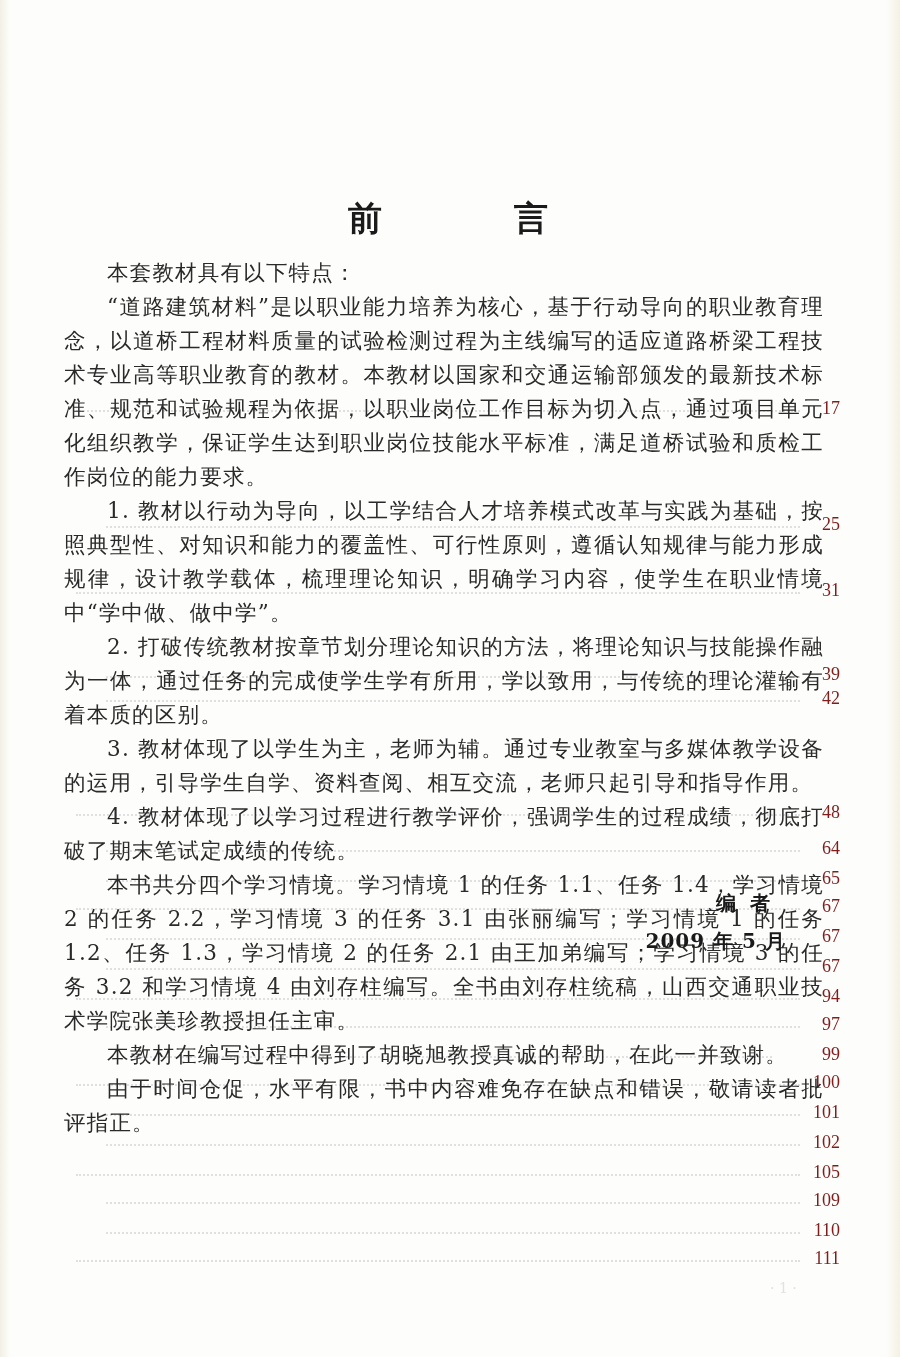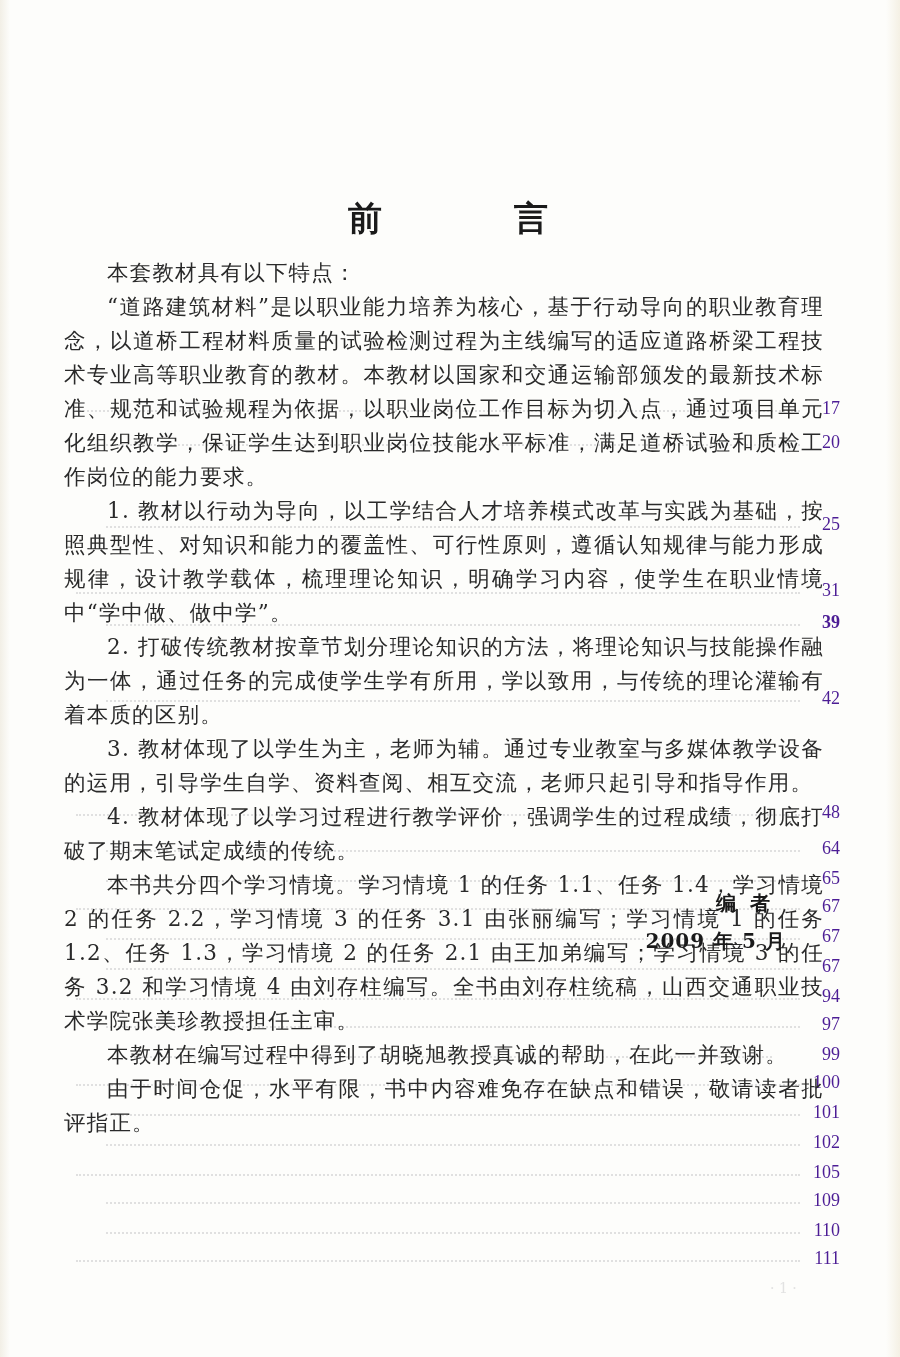--- a/index.html
+++ b/index.html
@@ -19,21 +19,21 @@
   }
   
   .bleed { position: absolute; left: 40px; top: 0; width: 800px; height: 1357px; }
   .bleed-row {
     position: absolute; left: 0; width: 800px; height: 24px;
     display: flex; align-items: center; color: #d6d6d6; font-size: 16px;
     font-family: "Liberation Serif", serif;
   }
   .bleed-row .b-label { white-space: nowrap; padding-right: 6px; color: #dcdcdc; }
   .bleed-row .b-dots { flex: 1; border-bottom: 2px dotted #e0e0e0; height: 0; margin-top: 6px; }
-  .bleed-row .b-num { width: 40px; text-align: right; color: #4c1d95; font-size: 18px; }
+  .bleed-row .b-num { width: 40px; text-align: right; color: #7f1d1d; font-size: 18px; }
 
   .page { position: absolute; left: 64px; top: 0; width: 760px; }
   .title {
     position: absolute; left: 284px; top: 196px; width: 200px;
     display: flex; justify-content: space-between;
     font-size: 34px; font-weight: bold; color: #1a1a1a;
     font-family: "DejaVu Serif", serif;
   }
   .body-text {
     position: absolute; left: 0; top: 256px; width: 760px;
@@ -56,36 +56,31 @@
 
 <div class="left-shade"></div>
 <div class="right-shade"></div>
 
 <div class="bleed" id="bleed">
     <div class="bleed-row" style="top: 396px; padding-left: 30px; box-sizing: border-box;">
       <span class="b-label"></span>
       <span class="b-dots"></span>
       <span class="b-num">17</span>
     </div>
-    <div class="bleed-row" style="top: 430px; padding-left: 60px; box-sizing: border-box;">
-      <span class="b-label"></span>
-      <span class="b-dots"></span>
-      <span class="b-num">20</span>
-    </div>
     <div class="bleed-row" style="top: 512px; padding-left: 60px; box-sizing: border-box;">
       <span class="b-label"></span>
       <span class="b-dots"></span>
       <span class="b-num">25</span>
     </div>
     <div class="bleed-row" style="top: 578px; padding-left: 30px; box-sizing: border-box;">
       <span class="b-label"></span>
       <span class="b-dots"></span>
       <span class="b-num">31</span>
     </div>
-    <div class="bleed-row" style="top: 610px; padding-left: 60px; box-sizing: border-box; font-weight: bold;">
+    <div class="bleed-row" style="top: 662px; padding-left: 60px; box-sizing: border-box;">
       <span class="b-label"></span>
       <span class="b-dots"></span>
       <span class="b-num">39</span>
     </div>
     <div class="bleed-row" style="top: 686px; padding-left: 60px; box-sizing: border-box;">
       <span class="b-label"></span>
       <span class="b-dots"></span>
       <span class="b-num">42</span>
     </div>
     <div class="bleed-row" style="top: 800px; padding-left: 30px; box-sizing: border-box;">

